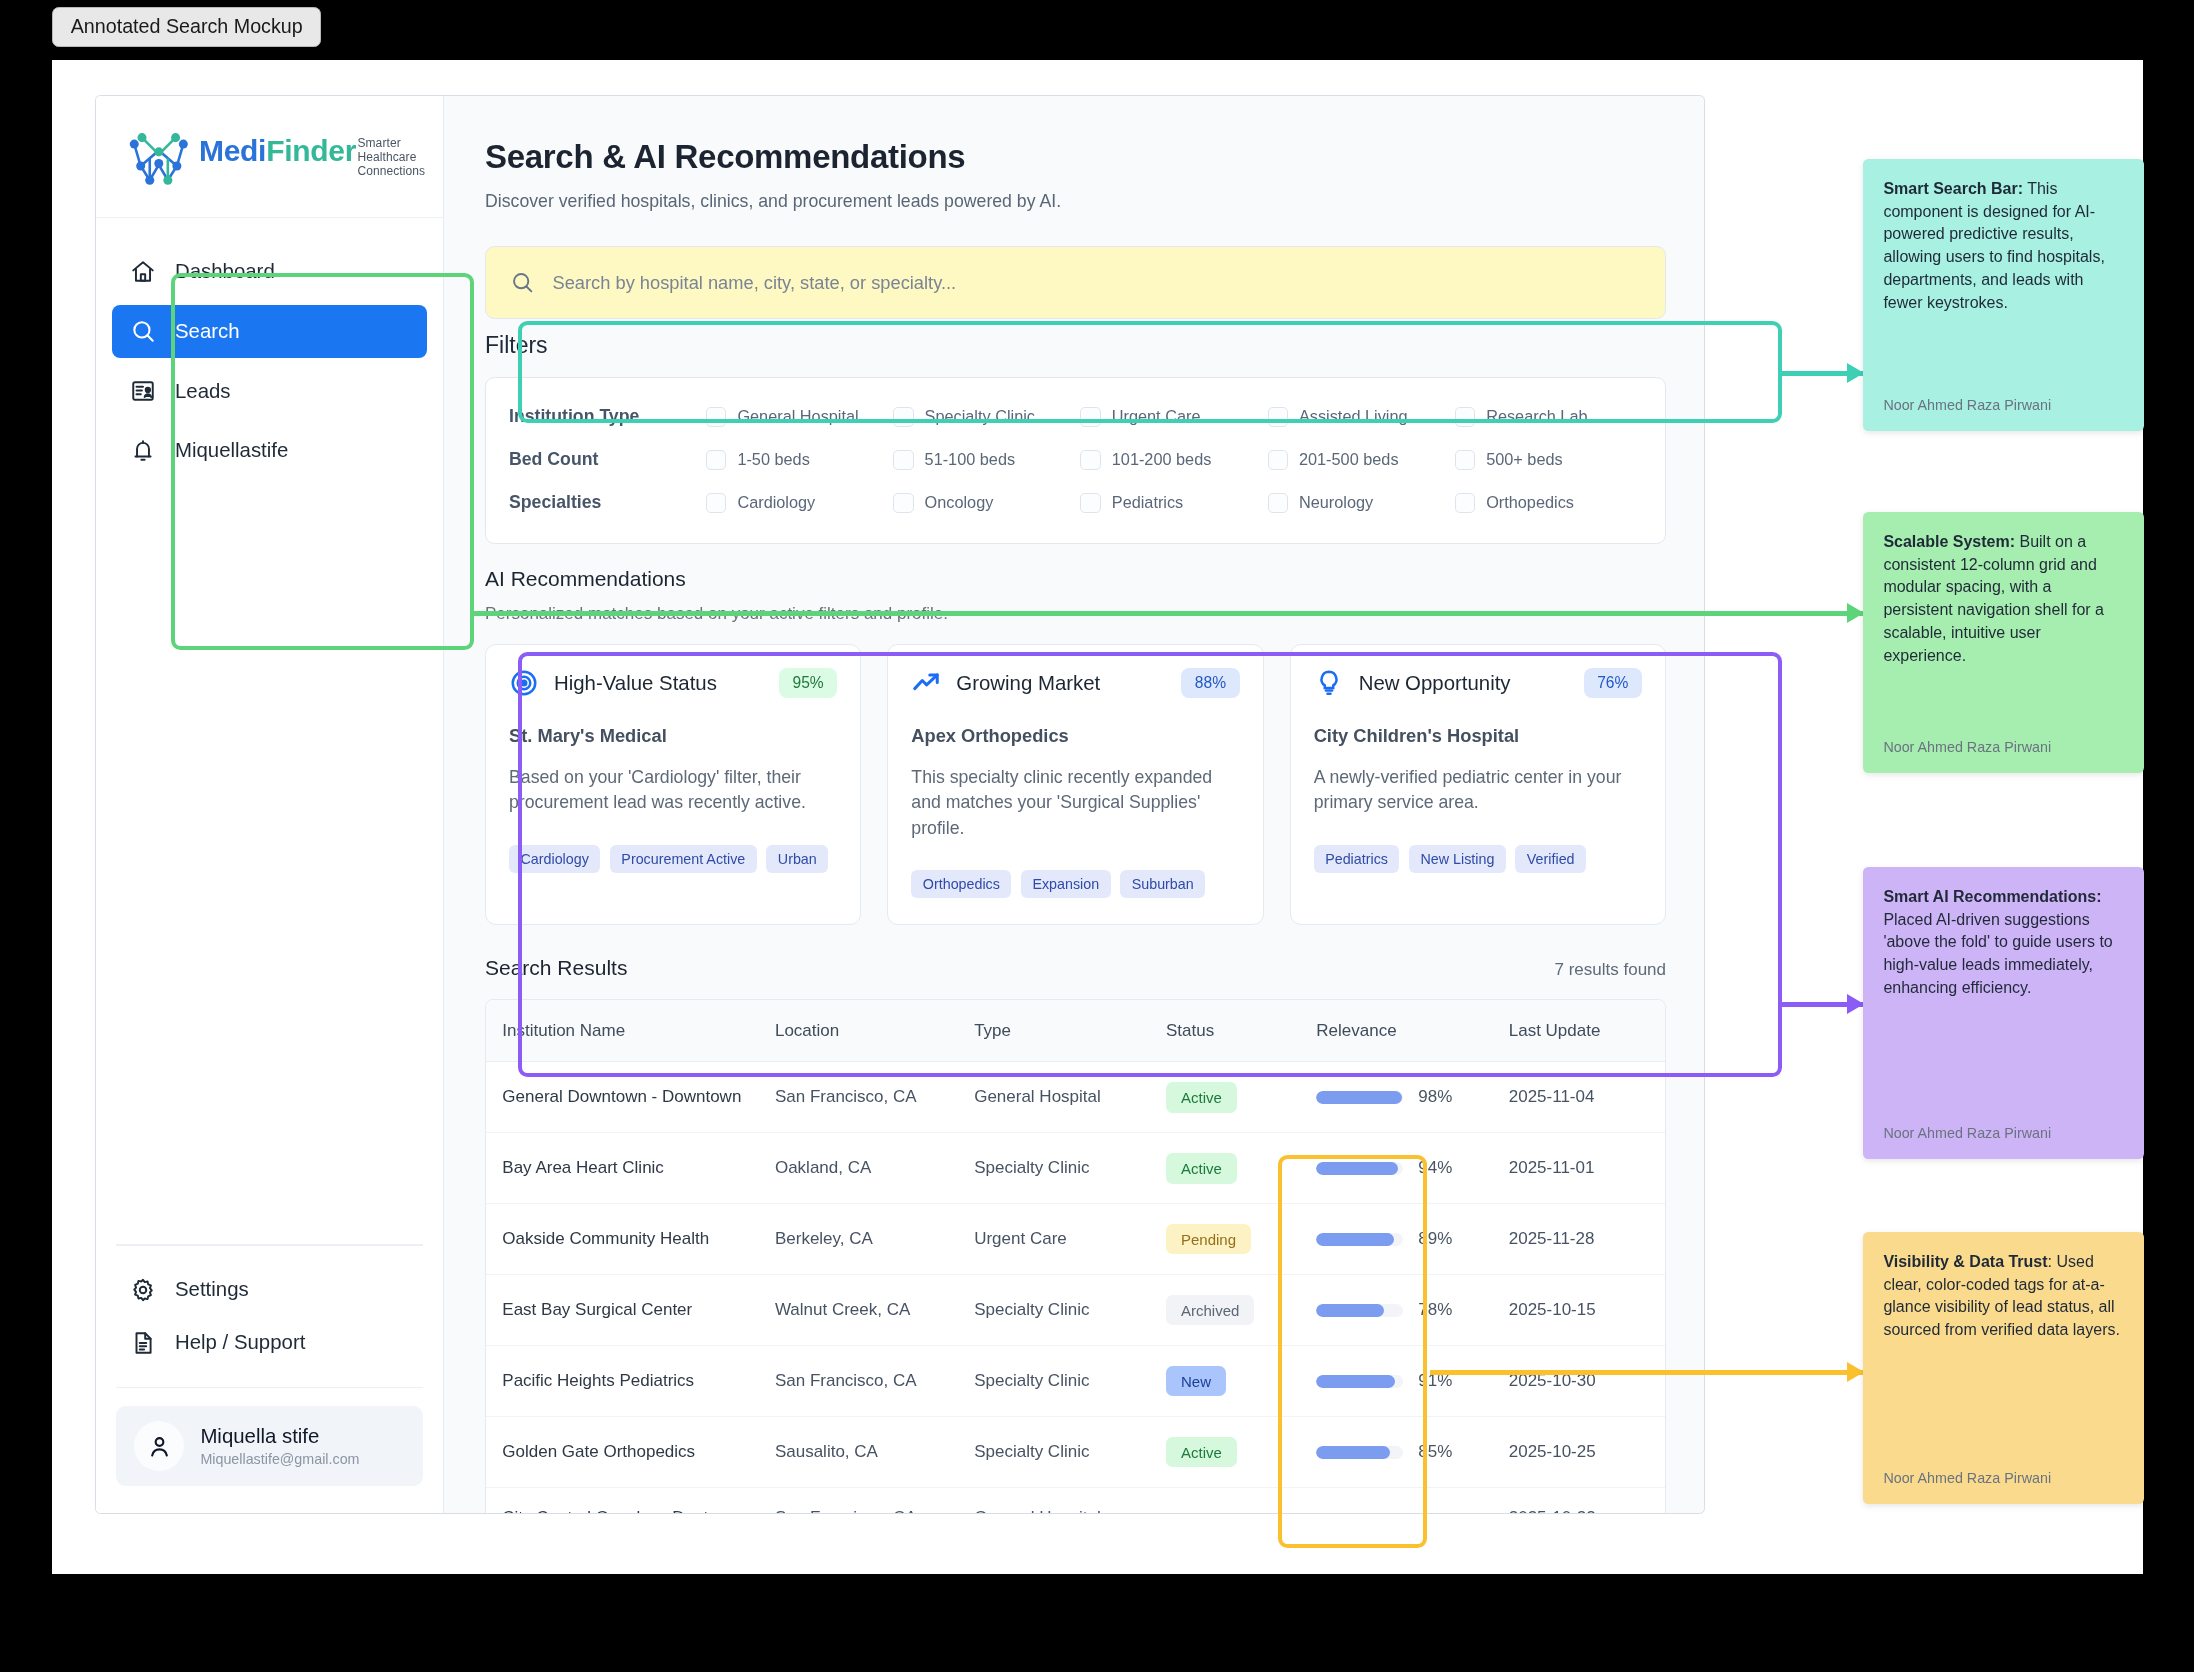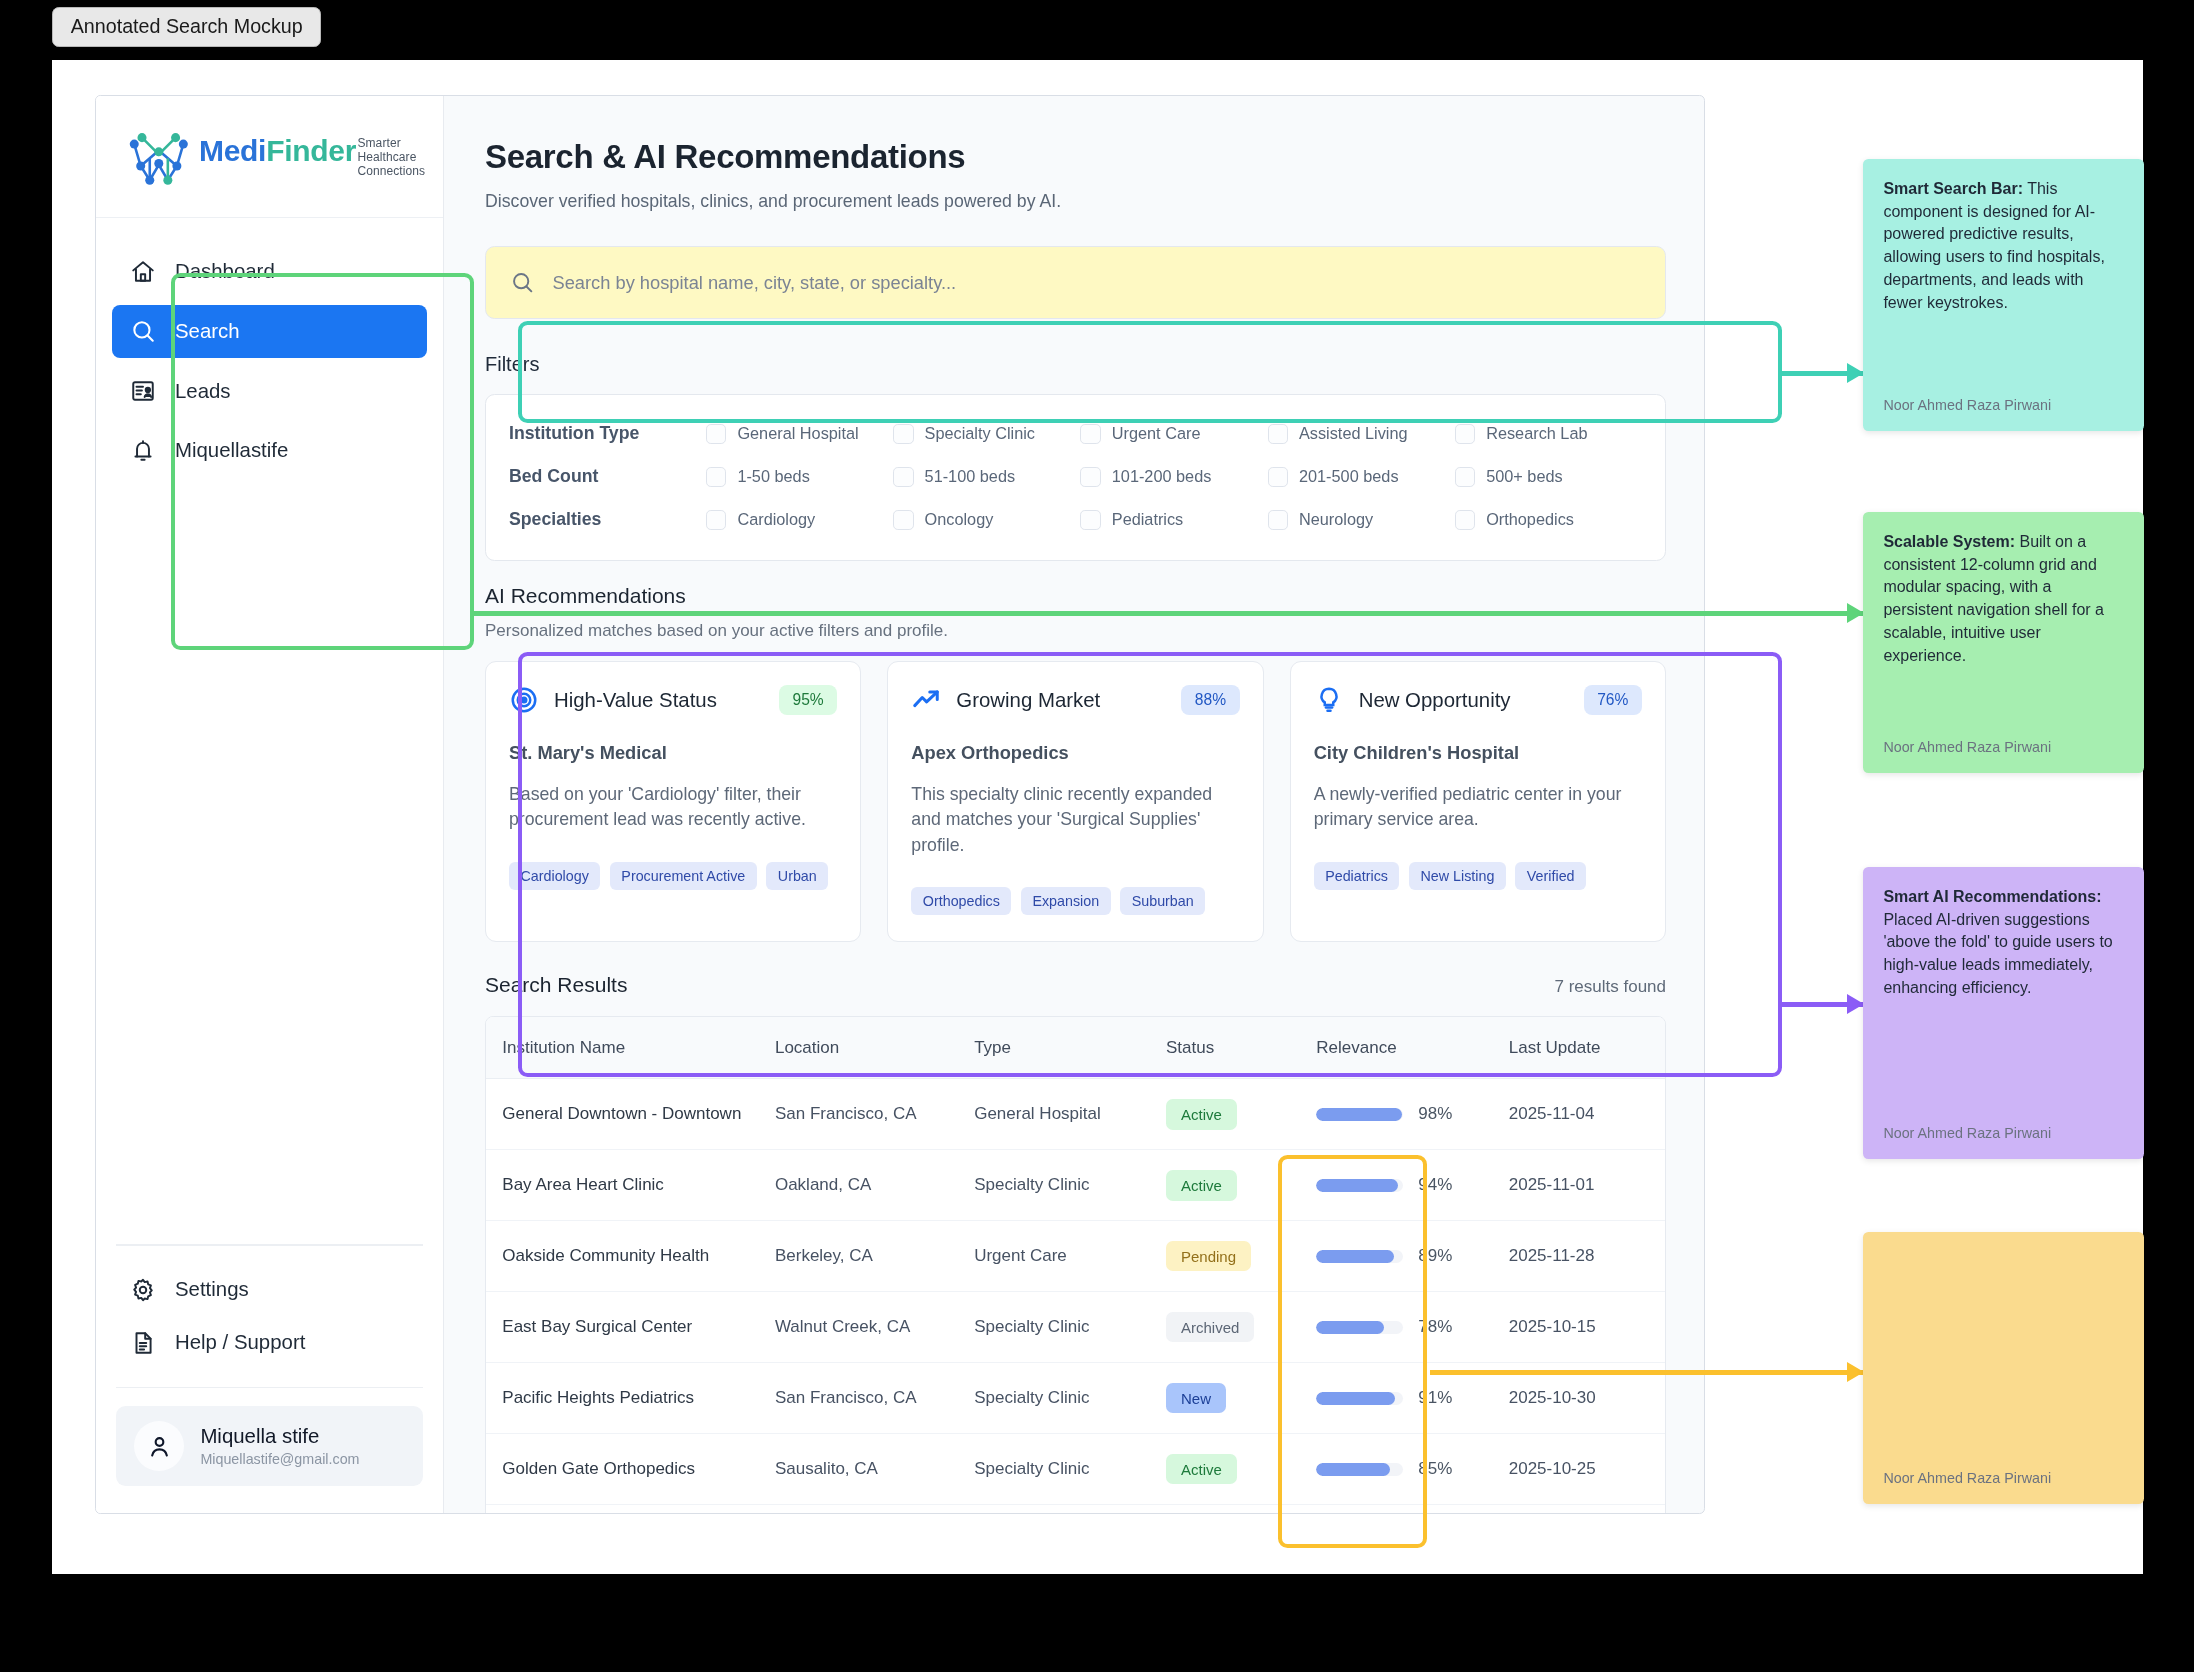--- a/index.html
+++ b/index.html
@@ -96,21 +96,21 @@
 
   #searchbar {
     margin-top: 34px;
     height: 73px; background: #fef9c3;
     border: 1.4px solid #e4e8ee; border-radius: 9.5px;
     display: flex; align-items: center; gap: 17.7px;
     padding: 0 24.4px;
   }
   #search-placeholder { font-size: 18.3px; color: #7b8494; }
 
-  .section-title { font-size: 20px; color: #202b3a; margin-top: 34px; }
+  .section-title { font-size: 23px; color: #202b3a; margin-top: 13px; }
 
   #filters-card {
     margin-top: 17.7px;
     background: #ffffff;
     border: 1.4px solid #e4e8ee; border-radius: 9.5px;
     padding: 17.7px 23px 19px 23px;
   }
   .filter-row { display: flex; align-items: center; height: 43px; }
   .filter-label { width: 197px; font-size: 17.7px; font-weight: bold; color: #475569; flex: 0 0 auto; }
   .filter-opts { display: flex; flex: 1; }
@@ -645,17 +645,18 @@
   </div>
   <div class="note" id="note-2">
     <div class="note-body"><b>Scalable System:</b><span> Built on a consistent 12-column grid and modular spacing, with a persistent navigation shell for a scalable, intuitive user experience.</span></div>
     <div class="note-author">Noor Ahmed Raza Pirwani</div>
   </div>
   <div class="note" id="note-3">
     <div class="note-body"><b>Smart AI Recommendations:</b><span> Placed AI-driven suggestions 'above the fold' to guide users to high-value leads immediately, enhancing efficiency.</span></div>
     <div class="note-author">Noor Ahmed Raza Pirwani</div>
   </div>
   <div class="note" id="note-4">
+    <div class="note-body"><b>Visibility &amp; Data Trust</b><span>: Used clear, color-coded tags for at-a-glance visibility of lead status, all sourced from verified data layers.</span></div>
     <div class="note-author">Noor Ahmed Raza Pirwani</div>
   </div>
 
 </div>
 
 
 </body></html>

